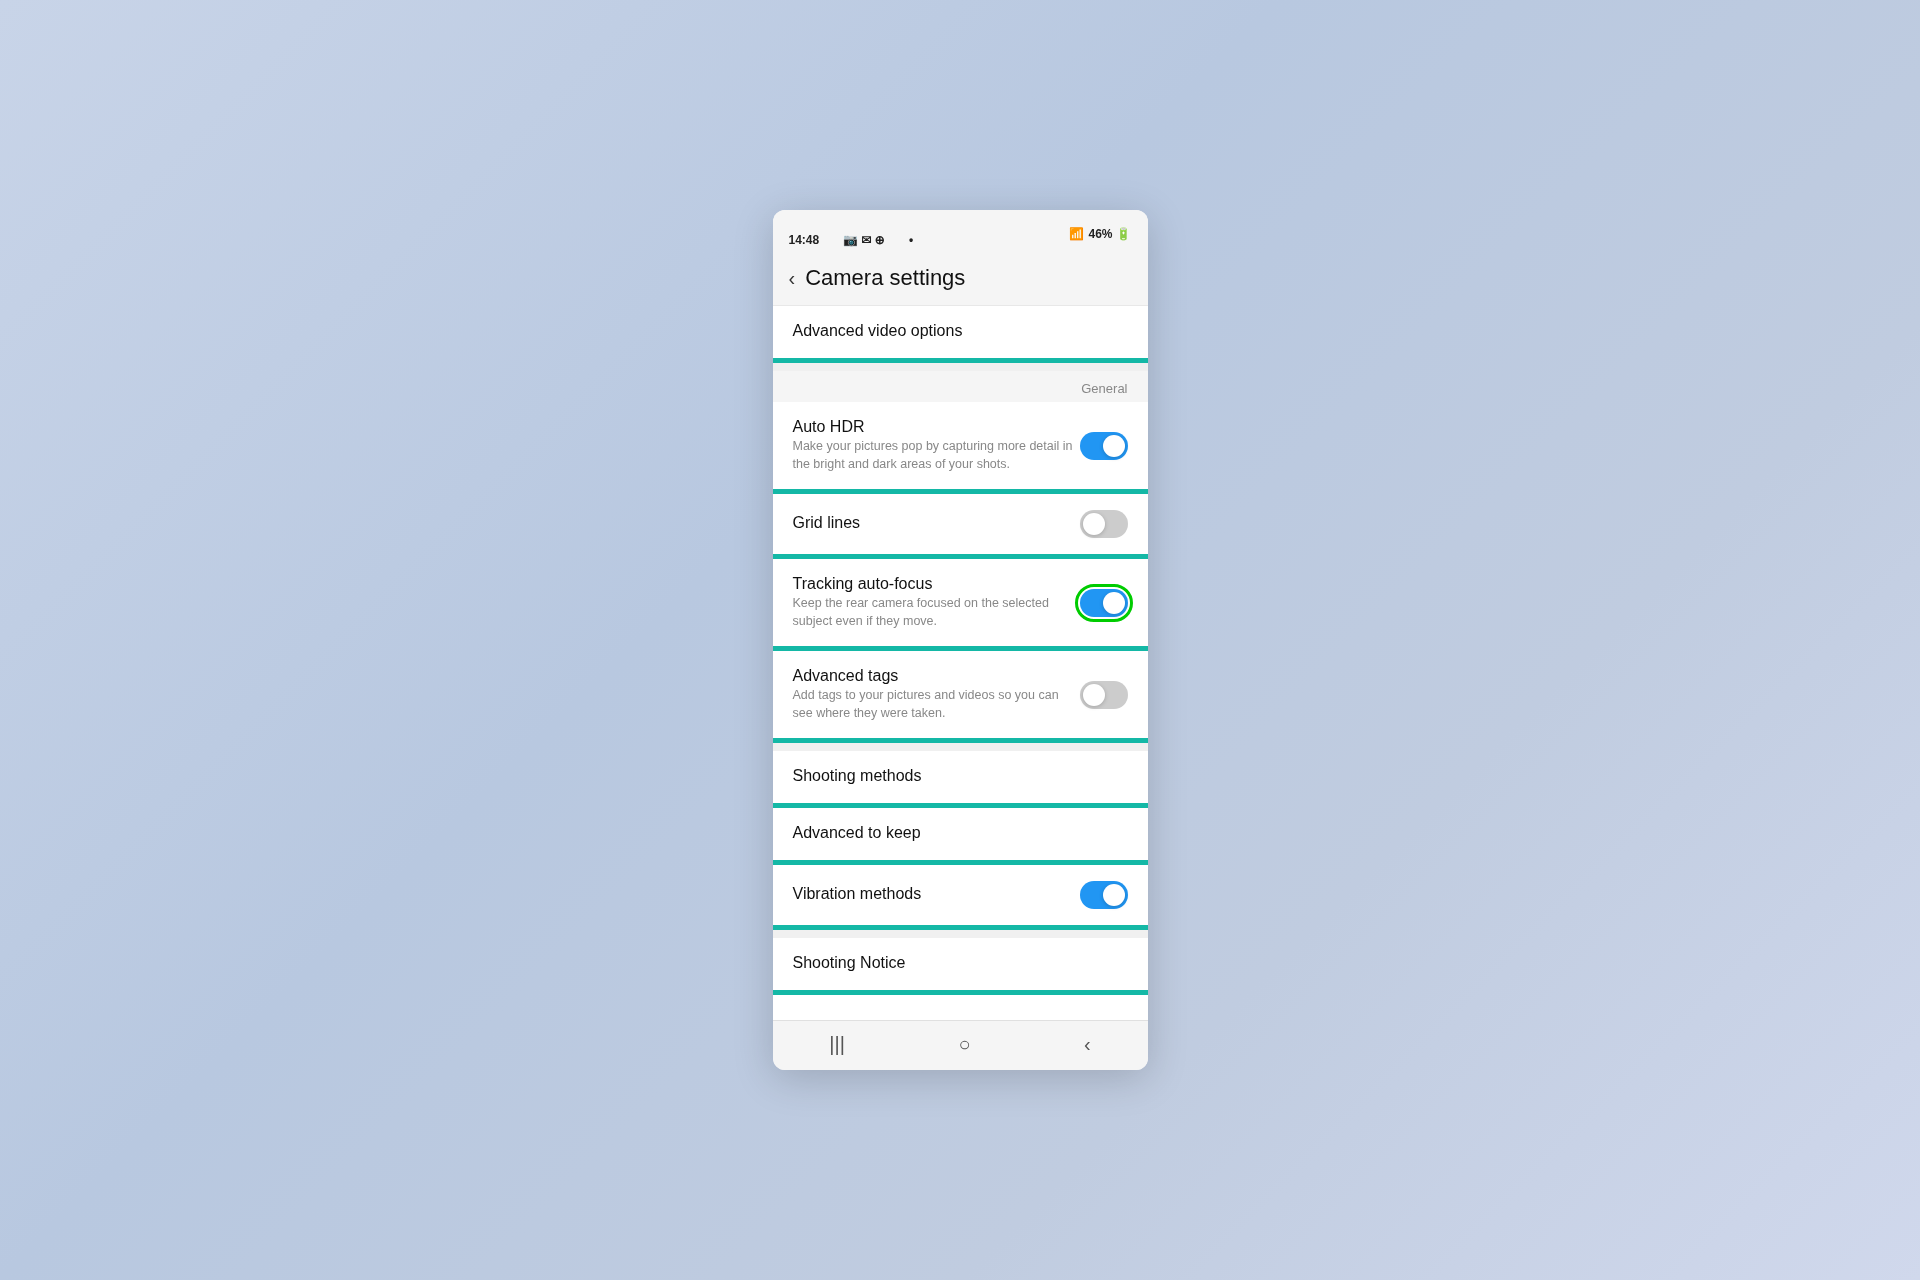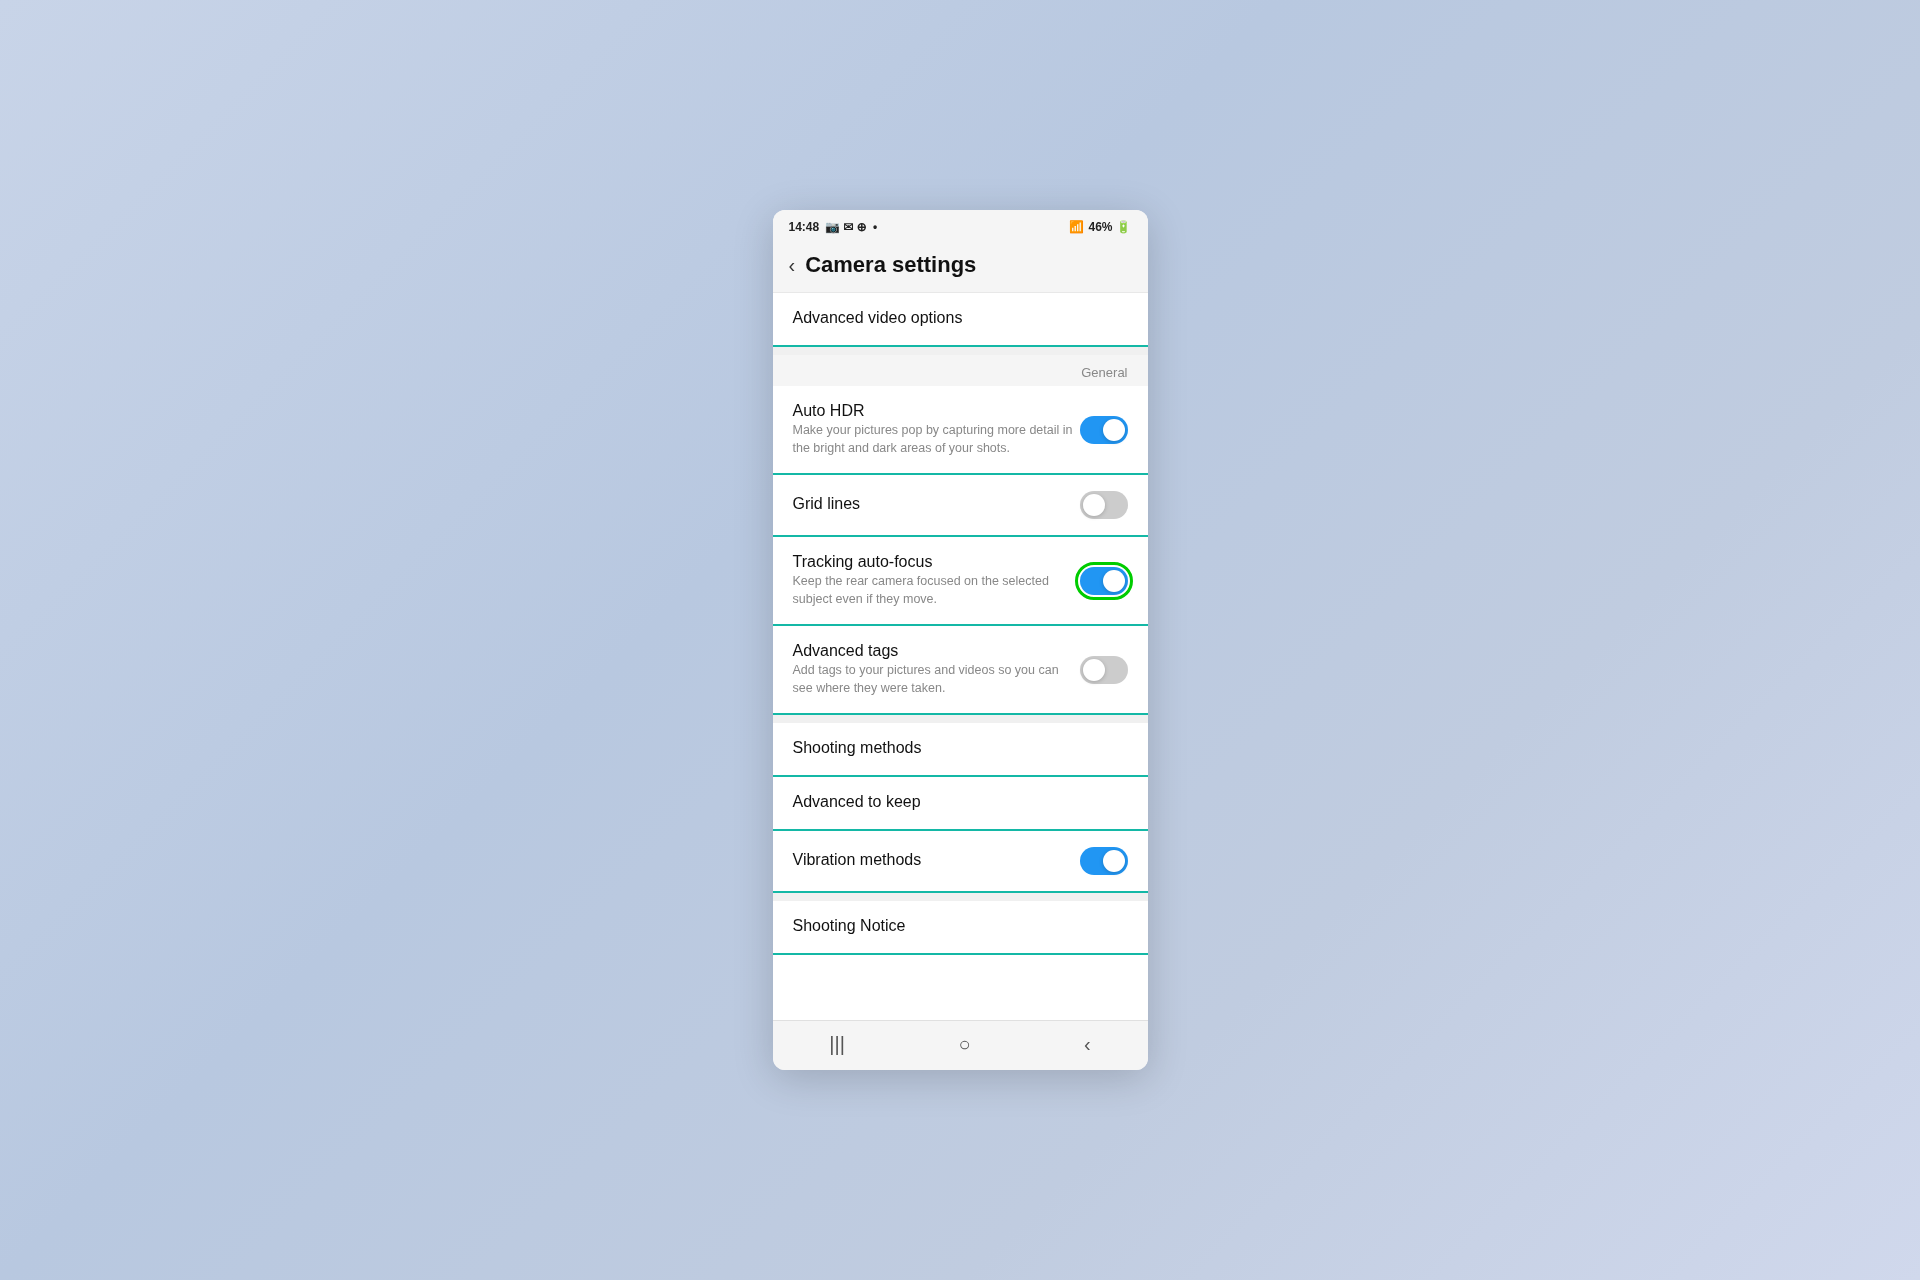--- a/index.html
+++ b/index.html
@@ -32,21 +32,22 @@
       justify-content: space-between;
       align-items: center;
       font-size: 12px;
       font-weight: 600;
       color: #222;
     }
 
     .status-left {
       display: flex;
       align-items: flex-end;
-      gap: 6px;
+      gap: 24px;
+      margin-top: 13px;
     }
 
     .status-right {
       display: flex;
       align-items: center;
       gap: 4px;
       font-size: 12px;
     }
 
     .header {
@@ -60,34 +61,34 @@
 
     .back-arrow {
       font-size: 20px;
       color: #333;
       cursor: pointer;
       line-height: 1;
     }
 
     .header-title {
       font-size: 22px;
-      font-weight: 700;
+      font-weight: 400;
       color: #111;
     }
 
     .settings-list {
       background: #fff;
       flex: 1;
       overflow-y: auto;
     }
 
     .section-item {
       background: #fff;
       padding: 16px 20px;
-      border-bottom: 2px solid #14b8a6;
+      border-bottom: 5px solid #14b8a6;
       display: flex;
       align-items: center;
       justify-content: flex-start;
       cursor: pointer;
     }
 
     .section-item .item-text {
       flex: 1;
     }
 

